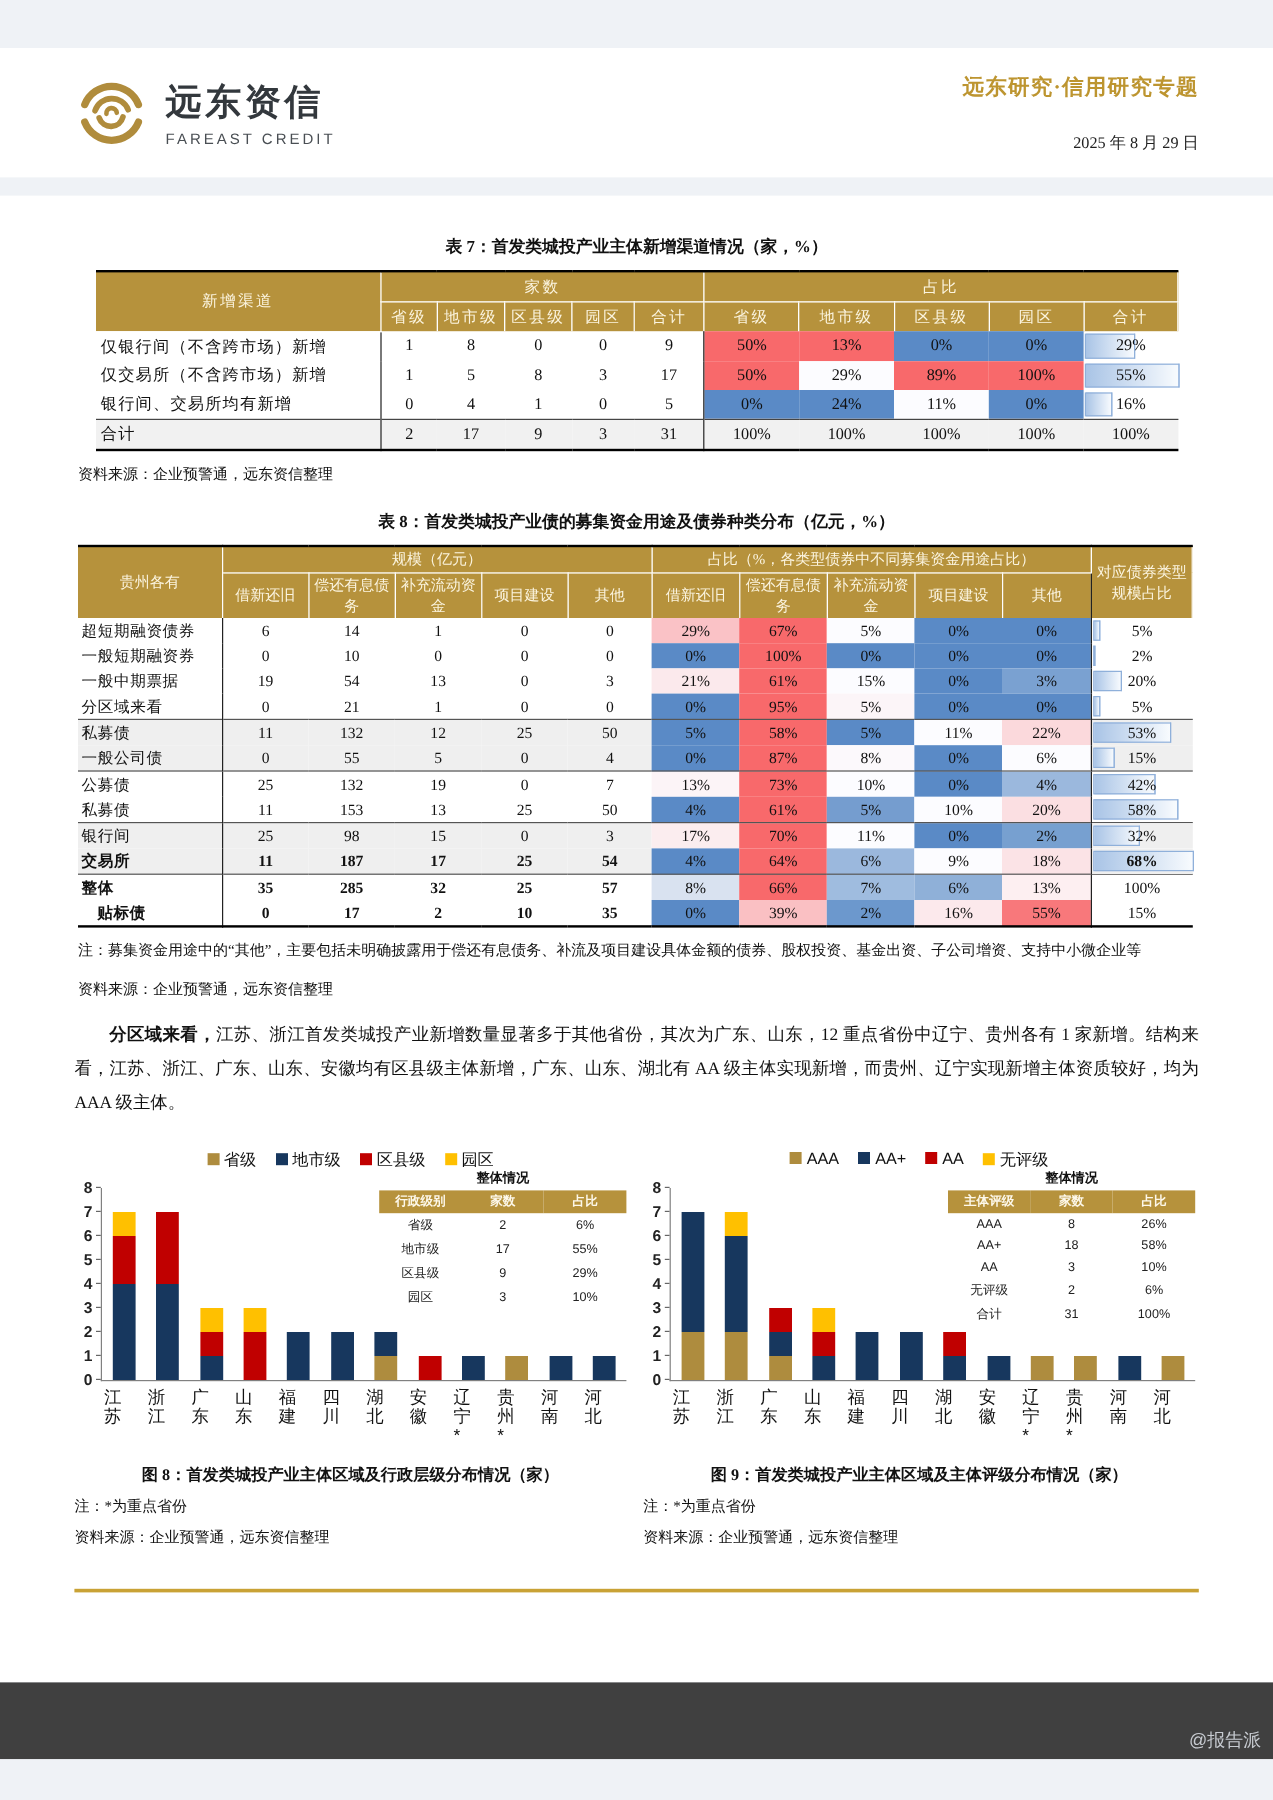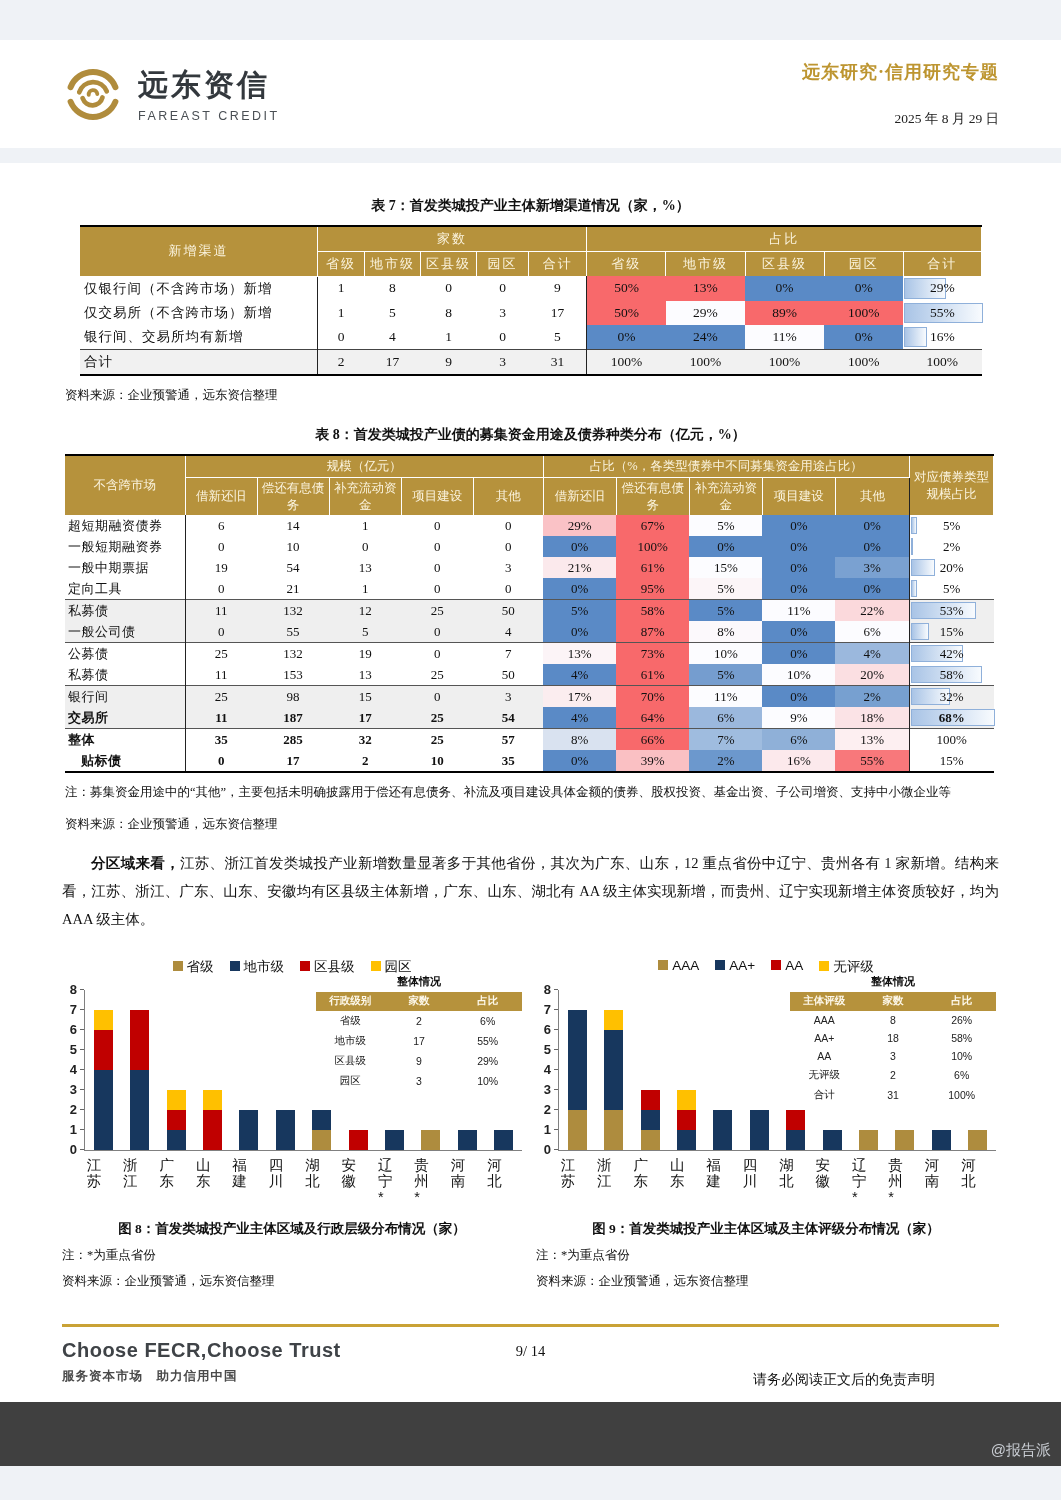--- a/index.html
+++ b/index.html
@@ -215,21 +215,21 @@
         <col style="width:70px">
         <col style="width:73px">
         <col style="width:73px">
         <col style="width:73px">
         <col style="width:73px">
         <col style="width:74px">
         <col style="width:84px">
       </colgroup>
       <thead>
         <tr>
-    <th rowspan="2">不含跨市场</th>
+    <th rowspan="2">贵州各有</th>
     <th colspan="5" class="gb">规模（亿元）</th>
     <th colspan="5" class="gb">占比（%，各类型债券中不同募集资金用途占比）</th>
     <th rowspan="2" style="border-left:1.3px solid #222">对应债券类型规模占比</th>
         </tr>
         <tr>
           <th>借新还旧</th>
           <th>偿还有息债务</th>
           <th>补充流动资金</th>
           <th>项目建设</th>
           <th>其他</th>
@@ -277,21 +277,21 @@
           <td class="">0</td>
           <td class="">3</td>
           <td style="background:#FBE9EC;font-weight:normal">21%</td>
           <td style="background:#F8696B;font-weight:normal">61%</td>
           <td style="background:#FCFCFF;font-weight:normal">15%</td>
           <td style="background:#5A8AC6;font-weight:normal">0%</td>
           <td style="background:#7AA1D1;font-weight:normal">3%</td>
           <td class="dbar vl" style="font-weight:normal"><i style="width:29%"></i><b>20%</b></td>
         </tr>
         <tr class="">
-          <td class="lab">定向工具</td>
+          <td class="lab">分区域来看</td>
           <td class="vl">0</td>
           <td class="">21</td>
           <td class="">1</td>
           <td class="">0</td>
           <td class="">0</td>
           <td style="background:#5A8AC6;font-weight:normal">0%</td>
           <td style="background:#F8696B;font-weight:normal">95%</td>
           <td style="background:#FCF5F8;font-weight:normal">5%</td>
           <td style="background:#5A8AC6;font-weight:normal">0%</td>
           <td style="background:#5A8AC6;font-weight:normal">0%</td>
@@ -758,26 +758,18 @@
       <div class="csrc">资料来源：企业预警通，远东资信整理</div>
     </div>
     <div class="capcol">
       <div class="cap">图 9：首发类城投产业主体区域及主体评级分布情况（家）</div>
       <div class="cnote">注：*为重点省份</div>
       <div class="csrc">资料来源：企业预警通，远东资信整理</div>
     </div>
   </div>
 
   <div class="f-rule"></div>
-  <div class="f-row">
-    <div>
-      <div class="slogan-en">Choose FECR,Choose Trust</div>
-      <div class="slogan-cn">服务资本市场　助力信用中国</div>
-    </div>
-    <div class="pageno">9/ 14</div>
-    <div class="discl">请务必阅读正文后的免责声明</div>
-  </div>
 
 </main>
 
 <div class="bottom-band">
   <span class="wm">@报告派</span>
 </div>
 
 </body></html>

